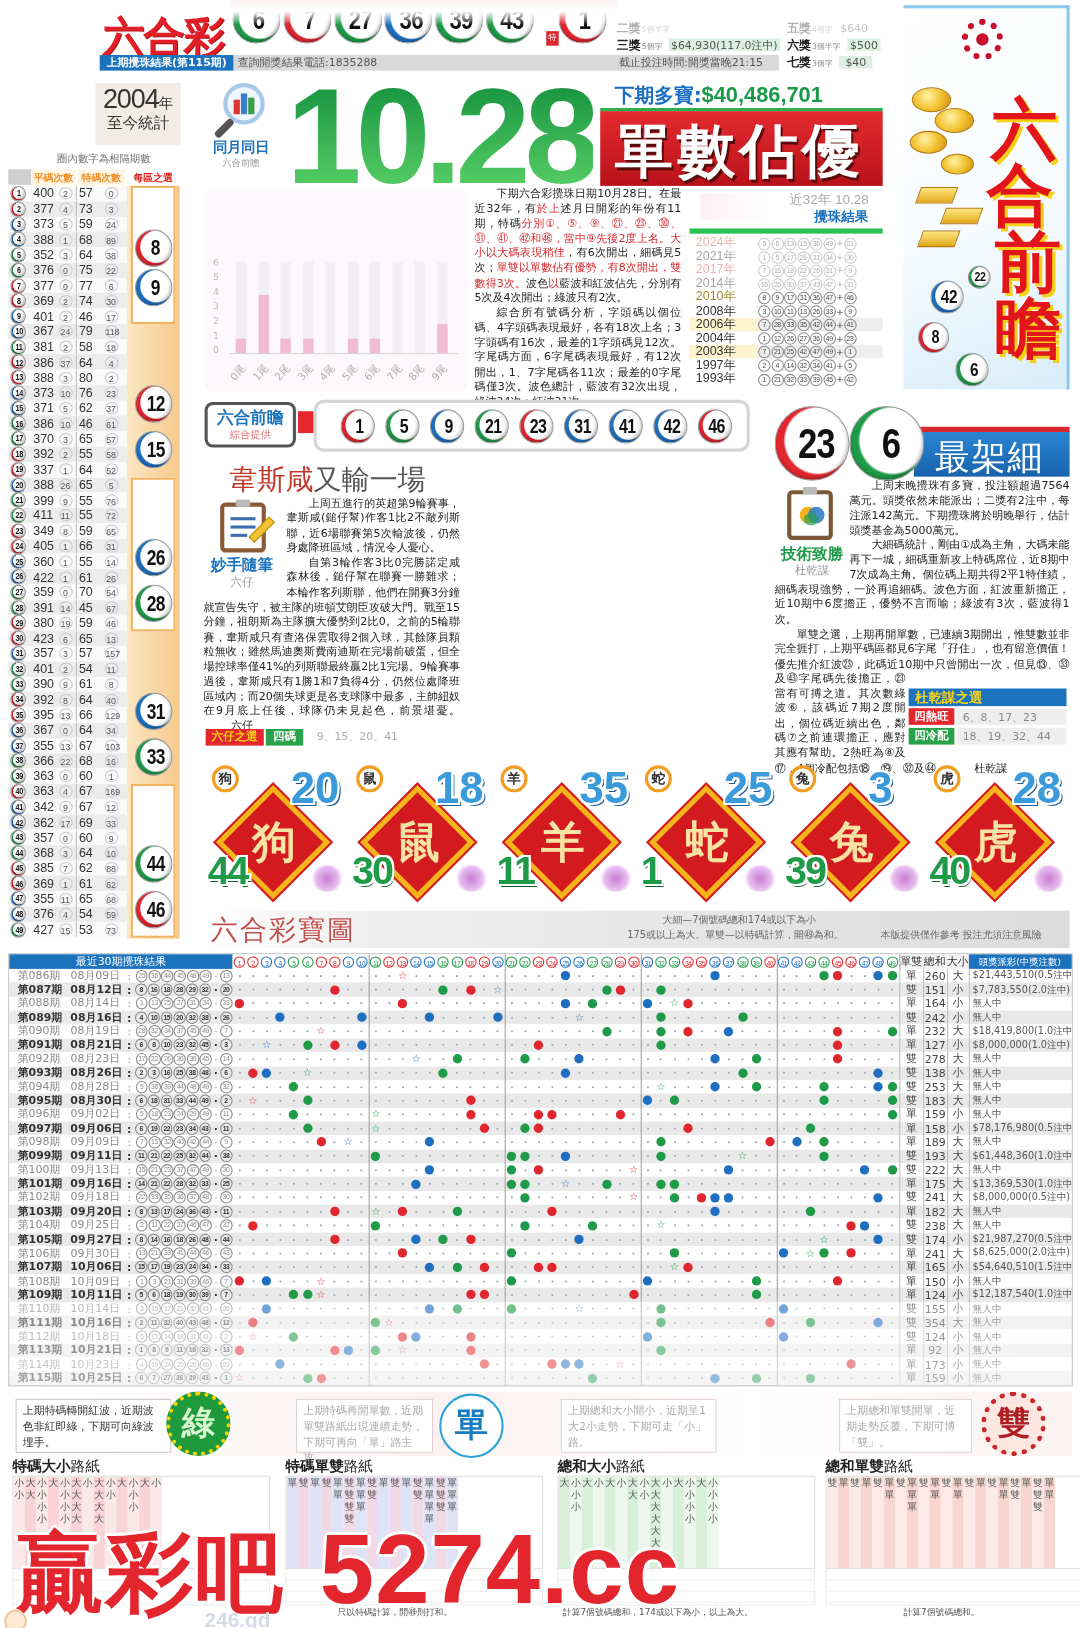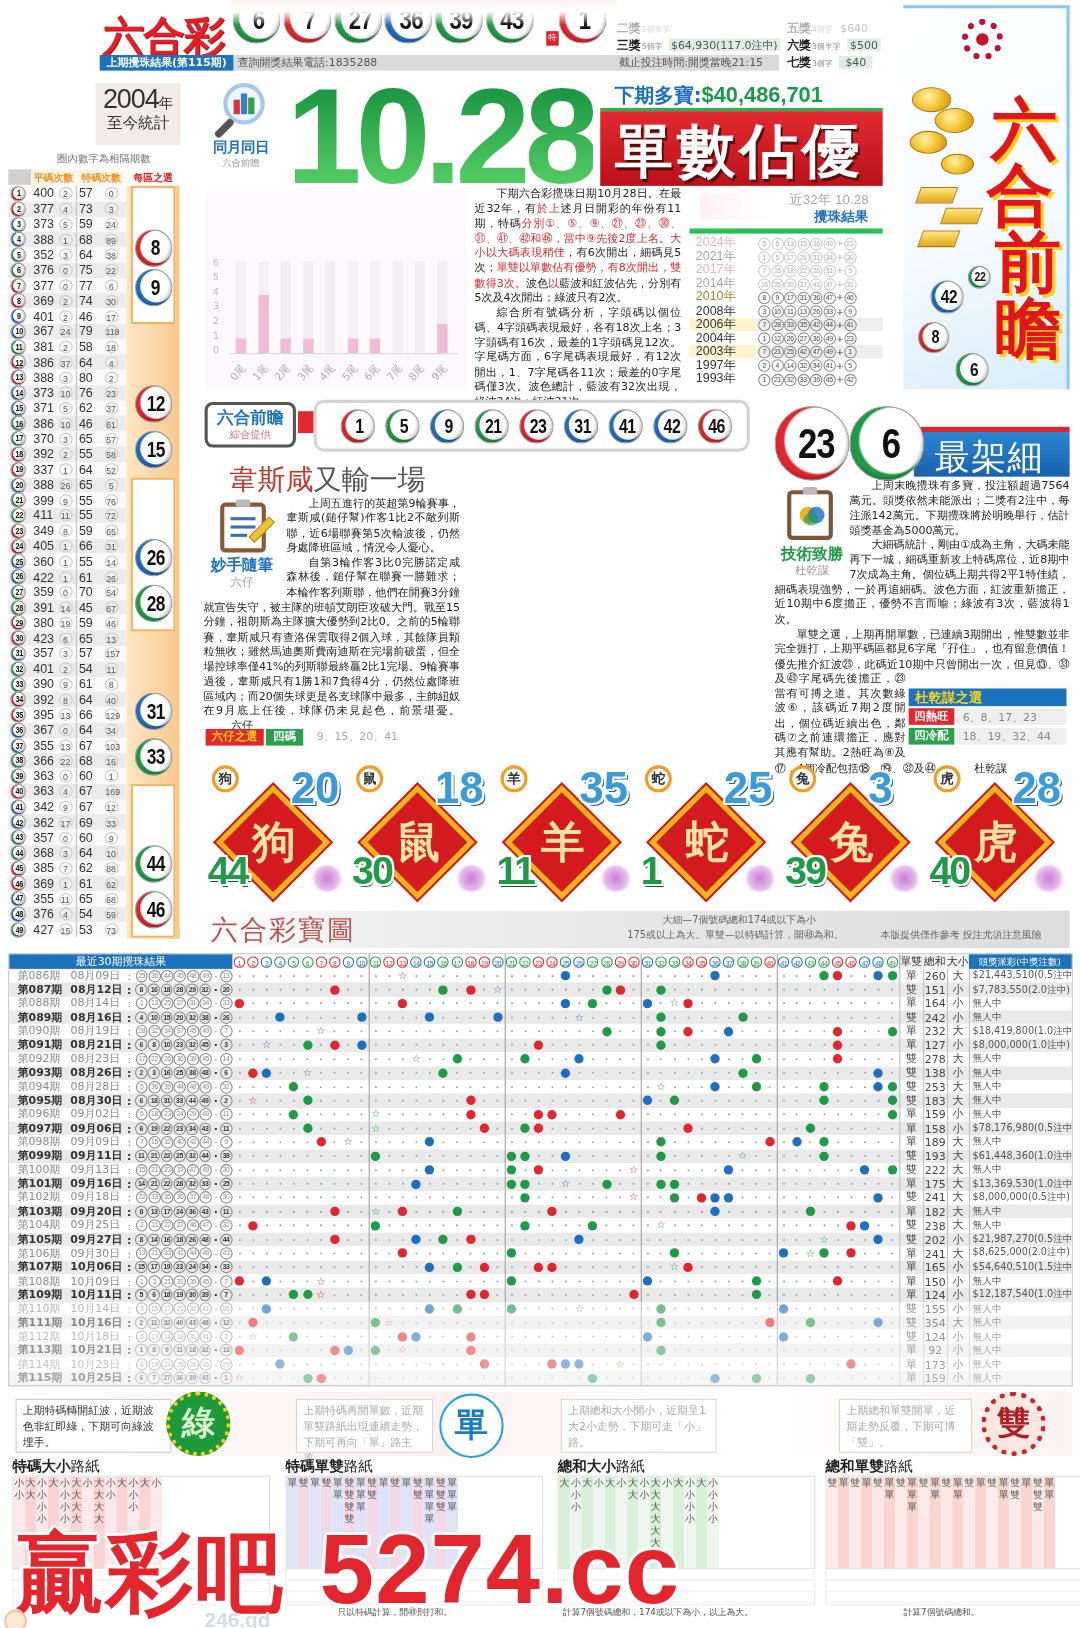--- a/index.html
+++ b/index.html
@@ -4457,21 +4457,21 @@
         <div>
           <span class="cdot"></span>
         </div>
         <div>
           <span class="cfill" style="--c: #1f6fc0;"></span>
         </div>
         <div>
           <span class="cdot"></span>
         </div>
         <div class="rt">雙</div>
-        <div class="rt">202</div>
+        <div class="rt">174</div>
         <div class="rt">小</div>
         <div class="rt rp">$21,987,270(0.5注中)</div>
       </div>
       <div class="tgrid trow">
         <div class="tl">
           <span class="per">第106期</span>
           <span class="dt">09月30日</span>
           <span class="co">:</span>
           <span class="circ">13</span>
           <span class="circ">21</span>

